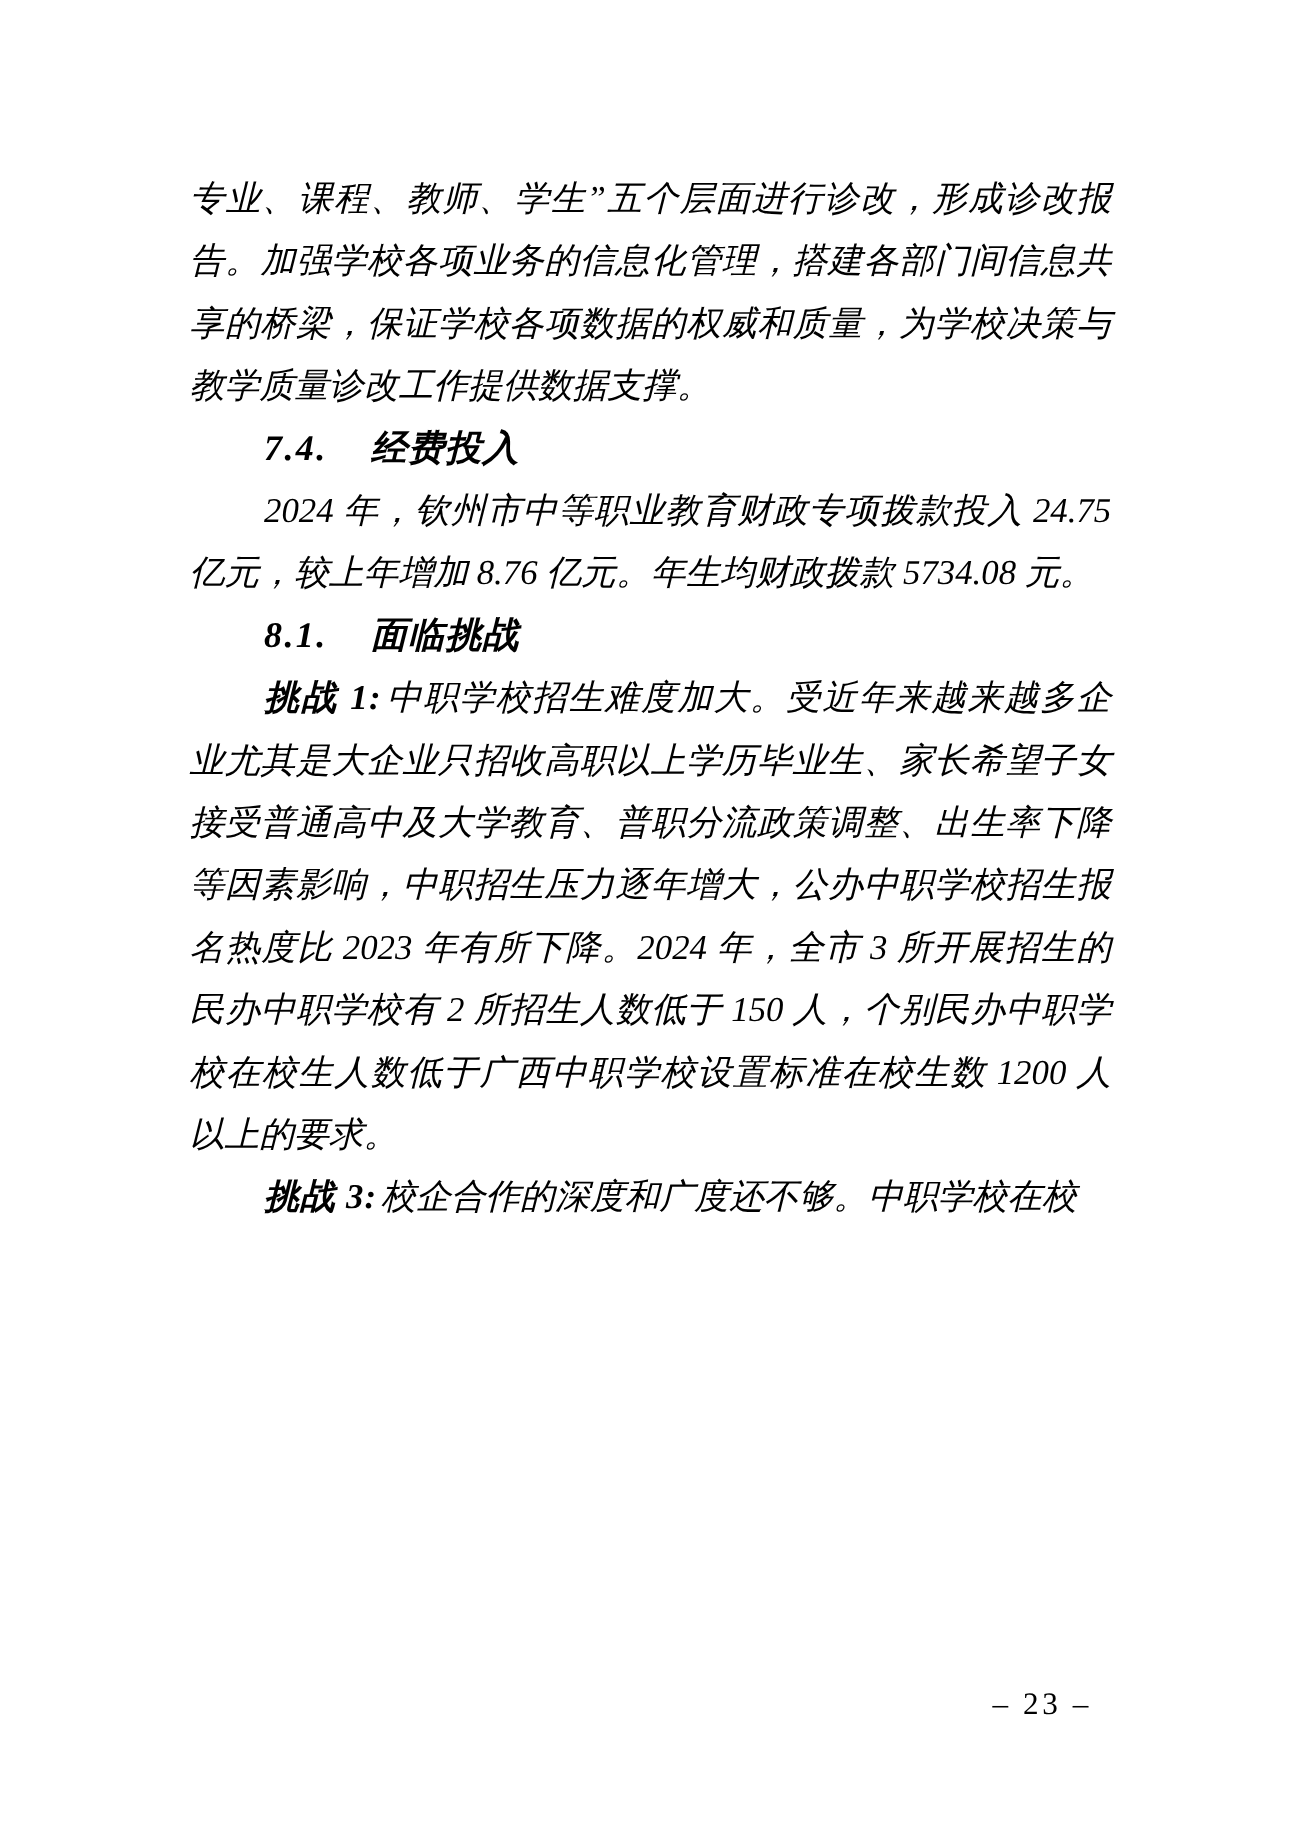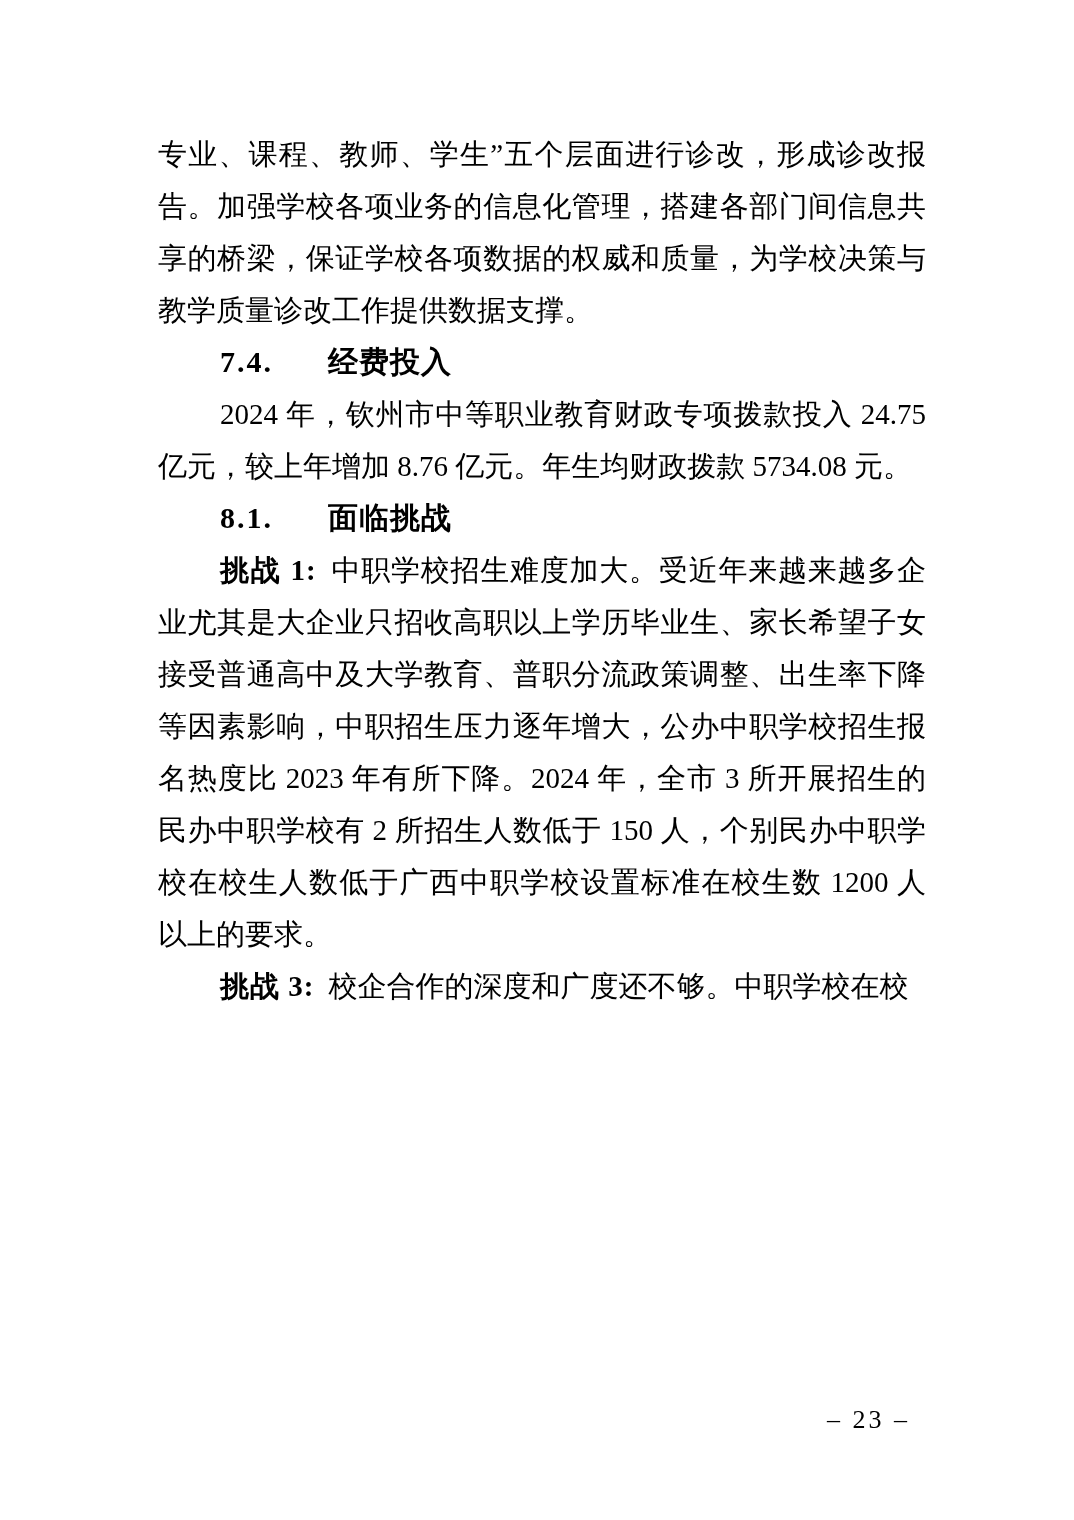--- a/index.html
+++ b/index.html
@@ -12,60 +12,61 @@
     width: 1074px;
     height: 1520px;
     background: #ffffff;
     color: #000000;
     font-family: "Liberation Serif", "DejaVu Serif", serif;
     overflow: hidden;
   }
   .content {
     position: absolute;
     left: 158px;
-    top: 128px;
+    top: 140px;
     width: 768px;
     font-size: 29px;
     line-height: 52px;
     text-align: justify;
     text-justify: inter-ideograph;
+    font-style: italic;
   }
   .para {
     margin: 0;
     word-break: break-all;
   }
   .indent {
     text-indent: 62px;
   }
   .heading {
     margin: 0;
     font-size: 30px;
     line-height: 52px;
     text-indent: 62px;
     font-weight: bold;
     text-align: left;
   }
   .heading .h-num {
     font-weight: bold;
     letter-spacing: 2px;
-    margin-right: 55px;
+    margin-right: 36px;
     font-family: "Liberation Serif", "DejaVu Serif", serif;
   }
   .heading-kai .h-label {
     font-weight: bold;
     letter-spacing: 1px;
   }
   .heading-hei .h-label {
     font-family: "Liberation Sans", "DejaVu Sans", sans-serif;
     font-weight: 600;
     letter-spacing: 1px;
   }
   .challenge-label {
     font-weight: bold;
-    margin-right: 14px;
+    margin-right: 3px;
     letter-spacing: 1px;
   }
   .page-footer {
     position: absolute;
     top: 1402px;
     right: 164px;
     font-size: 26px;
     line-height: 36px;
     letter-spacing: 3px;
     color: #000000;

